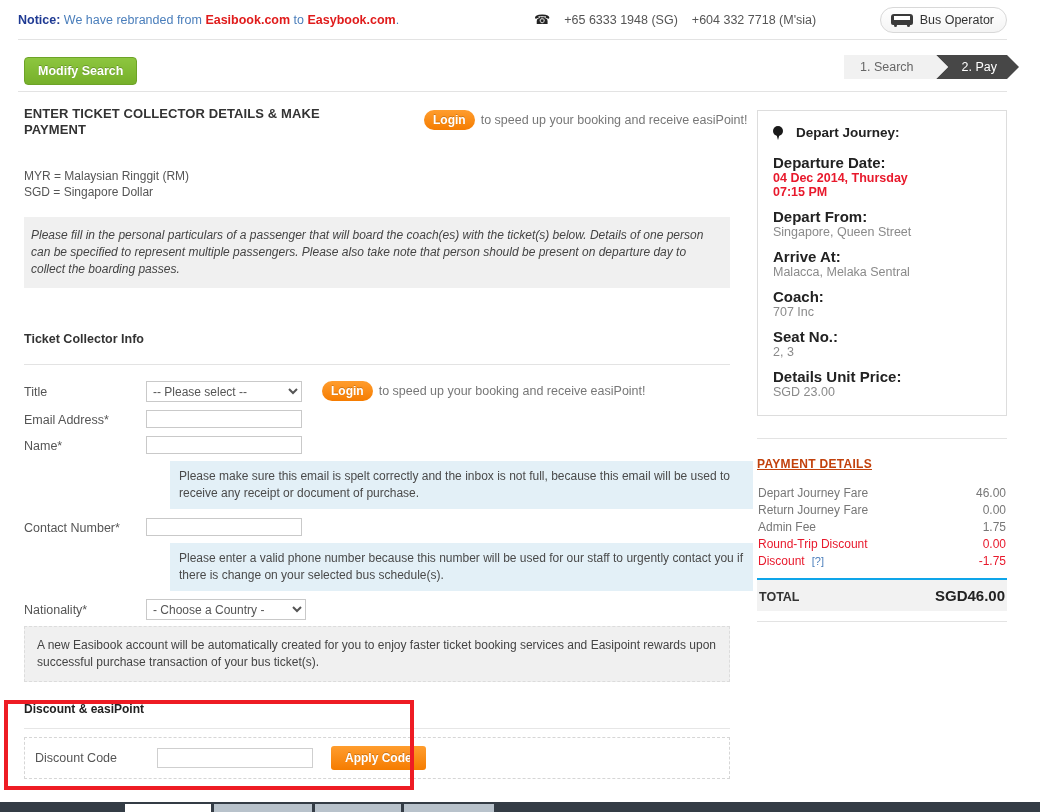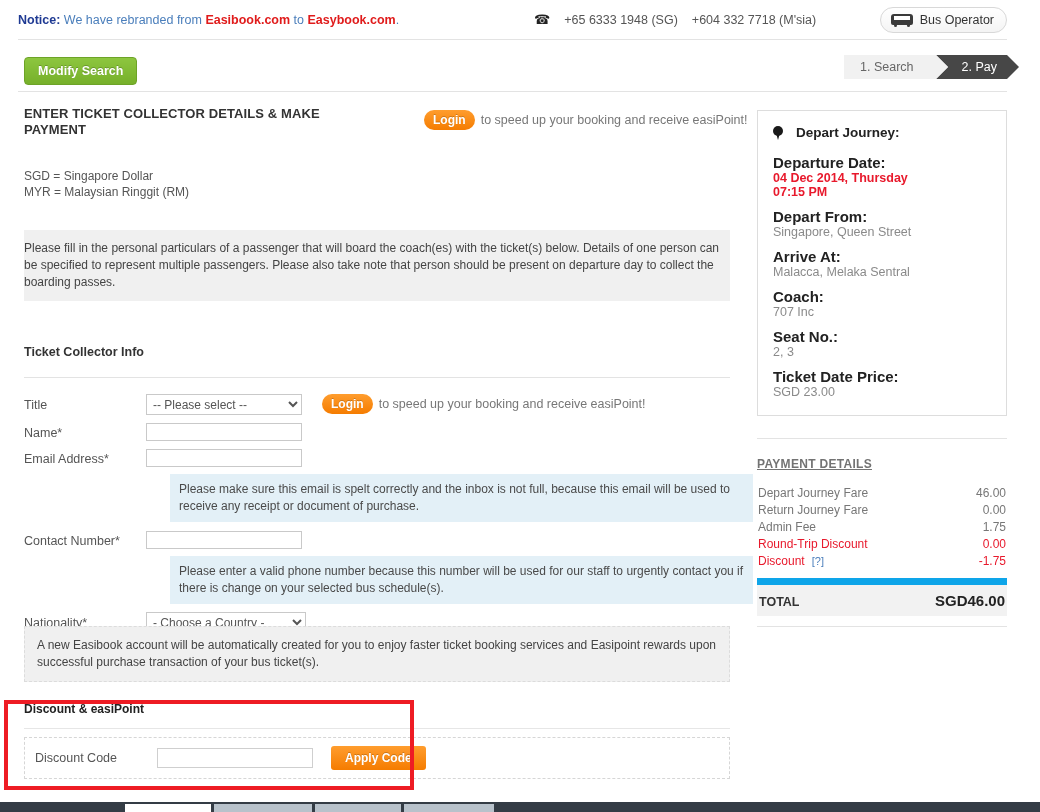--- a/index.html
+++ b/index.html
@@ -108,22 +108,22 @@
     background:linear-gradient(#ff9d2e,#f57c00);
     color:#fff; font-size:12px; font-weight:bold;
     padding:3px 9px; border-radius:10px; border:none; cursor:pointer;
     text-shadow:0 -1px 0 rgba(0,0,0,.2);
   }
   .promo-text { font-size:12.5px; color:#777; }
 
   .currency { margin-top:30px; font-size:12px; color:#555; line-height:16px; }
 
   .info-grey {
-    margin-top:30px; background:#f0f0f0; color:#444;
-    font-size:12px; line-height:17px; padding:10px 0; width:706px;
+    margin-top:17px; background:#f0f0f0; color:#444;
+    font-size:12px; line-height:17px; padding:10px 7px; width:706px;font-style:italic;
   }
 
   .sec-head {
     margin-top:44px; font-size:12.5px; font-weight:bold; color:#333;
     padding-bottom:18px; border-bottom:1px solid #e3e3e3; width:706px;
   }
 
   .form { margin-top:16px; position:relative; }
   .frow { display:flex; align-items:flex-start; margin-bottom:7px; }
   .flabel { width:122px; font-size:12.5px; color:#555; line-height:16px; padding-top:3px; }
@@ -203,32 +203,32 @@
     border-left:2px solid transparent; border-right:2px solid transparent;
     border-top:7px solid #1a1a1a;
   }
   .jlabel { font-size:15px; font-weight:bold; color:#222; margin-top:9px; }
   .jlabel.first { margin-top:0; }
   .jval { font-size:12.5px; color:#8a8a8a; }
   .jval.red { color:#e8192c; font-weight:bold; }
 
   .pay-details { margin-top:22px; border-top:1px solid #e3e3e3; padding-top:18px; }
   .pay-title {
-    font-size:12px; font-weight:bold; color:#737373; letter-spacing:.3px;
+    font-size:12px; font-weight:bold; color:#c2410c; letter-spacing:.3px;
     text-decoration:underline; margin-bottom:14px;
   }
   .pay-row {
     display:flex; justify-content:space-between;
     font-size:12px; color:#777; line-height:17px; padding:0 1px;
   }
   .pay-row.red { color:#e8192c; }
   .pay-row .qmark { color:#4a7ebb; font-size:11px; margin-left:4px; }
   .total-row {
     display:flex; justify-content:space-between; align-items:baseline;
-    background:#f2f2f2; border-top:7px solid #0ea5e9;
+    background:#f2f2f2; border-top:2px solid #0ea5e9;
     margin-top:8px; padding:7px 2px 7px 2px;
   }
   .total-lbl { font-size:12.5px; font-weight:bold; color:#333; }
   .total-val { font-size:15px; font-weight:bold; color:#222; }
   .pay-bottom-line { border-top:1px solid #e3e3e3; margin-top:10px; }
 
   
   .taskbar {
     position:absolute; left:0; bottom:0; width:1040px; height:10px;
     background:#343c45;
@@ -279,22 +279,22 @@
   <div class="left-col">
 
     <div class="page-title">ENTER TICKET COLLECTOR DETAILS &amp; MAKE PAYMENT</div>
 
     <div class="login-promo-top">
       <button class="login-btn">Login</button>
       <span class="promo-text">to speed up your booking and receive easiPoint!</span>
     </div>
 
     <div class="currency">
+      <div>MYR = Malaysian Ringgit (RM)</div>
       <div>SGD = Singapore Dollar</div>
-      <div>MYR = Malaysian Ringgit (RM)</div>
     </div>
 
     <div class="info-grey">Please fill in the personal particulars of a passenger that will board the coach(es) with the ticket(s) below. Details of one person can be specified to represent multiple passengers. Please also take note that person should be present on departure day to collect the boarding passes.</div>
 
     <div class="sec-head">Ticket Collector Info</div>
 
     <div class="form">
 
       <div class="frow">
         <div class="flabel">Title</div>
@@ -303,28 +303,28 @@
             <option>-- Please select --</option>
           </select>
         </div>
         <div class="login-inline">
           <button class="login-btn">Login</button>
           <span class="promo-text">to speed up your booking and receive easiPoint!</span>
         </div>
       </div>
 
       <div class="frow">
-        <div class="flabel">Name*</div>
+        <div class="flabel">Email Address*</div>
         <div class="fctrl">
           <input class="txt" type="text" value="" style="">
         </div>
       </div>
 
       <div class="frow">
-        <div class="flabel">Email Address*</div>
+        <div class="flabel">Name*</div>
         <div class="fctrl">
           <input class="txt" type="text" value="" style="">
         </div>
       </div>
 
       <div class="hint">Please make sure this email is spelt correctly and the inbox is not full, because this email will be used to receive any receipt or document of purchase.</div>
 
 
       <div class="frow">
         <div class="flabel">Contact Number*</div>
@@ -376,21 +376,21 @@
 
       <div class="jlabel">Arrive At:</div>
       <div class="jval">Malacca, Melaka Sentral</div>
 
       <div class="jlabel">Coach:</div>
       <div class="jval">707 Inc</div>
 
       <div class="jlabel">Seat No.:</div>
       <div class="jval">2, 3</div>
 
-      <div class="jlabel">Ticket Date Price:</div>
+      <div class="jlabel">Details Unit Price:</div>
       <div class="jval">SGD 23.00</div>
     </div>
 
     <div class="pay-details">
       <div class="pay-title">PAYMENT DETAILS</div>
       <div id="pay-rows">
           <div class="pay-row">
             <span>Depart Journey Fare</span>
             <span>46.00</span>
           </div>

